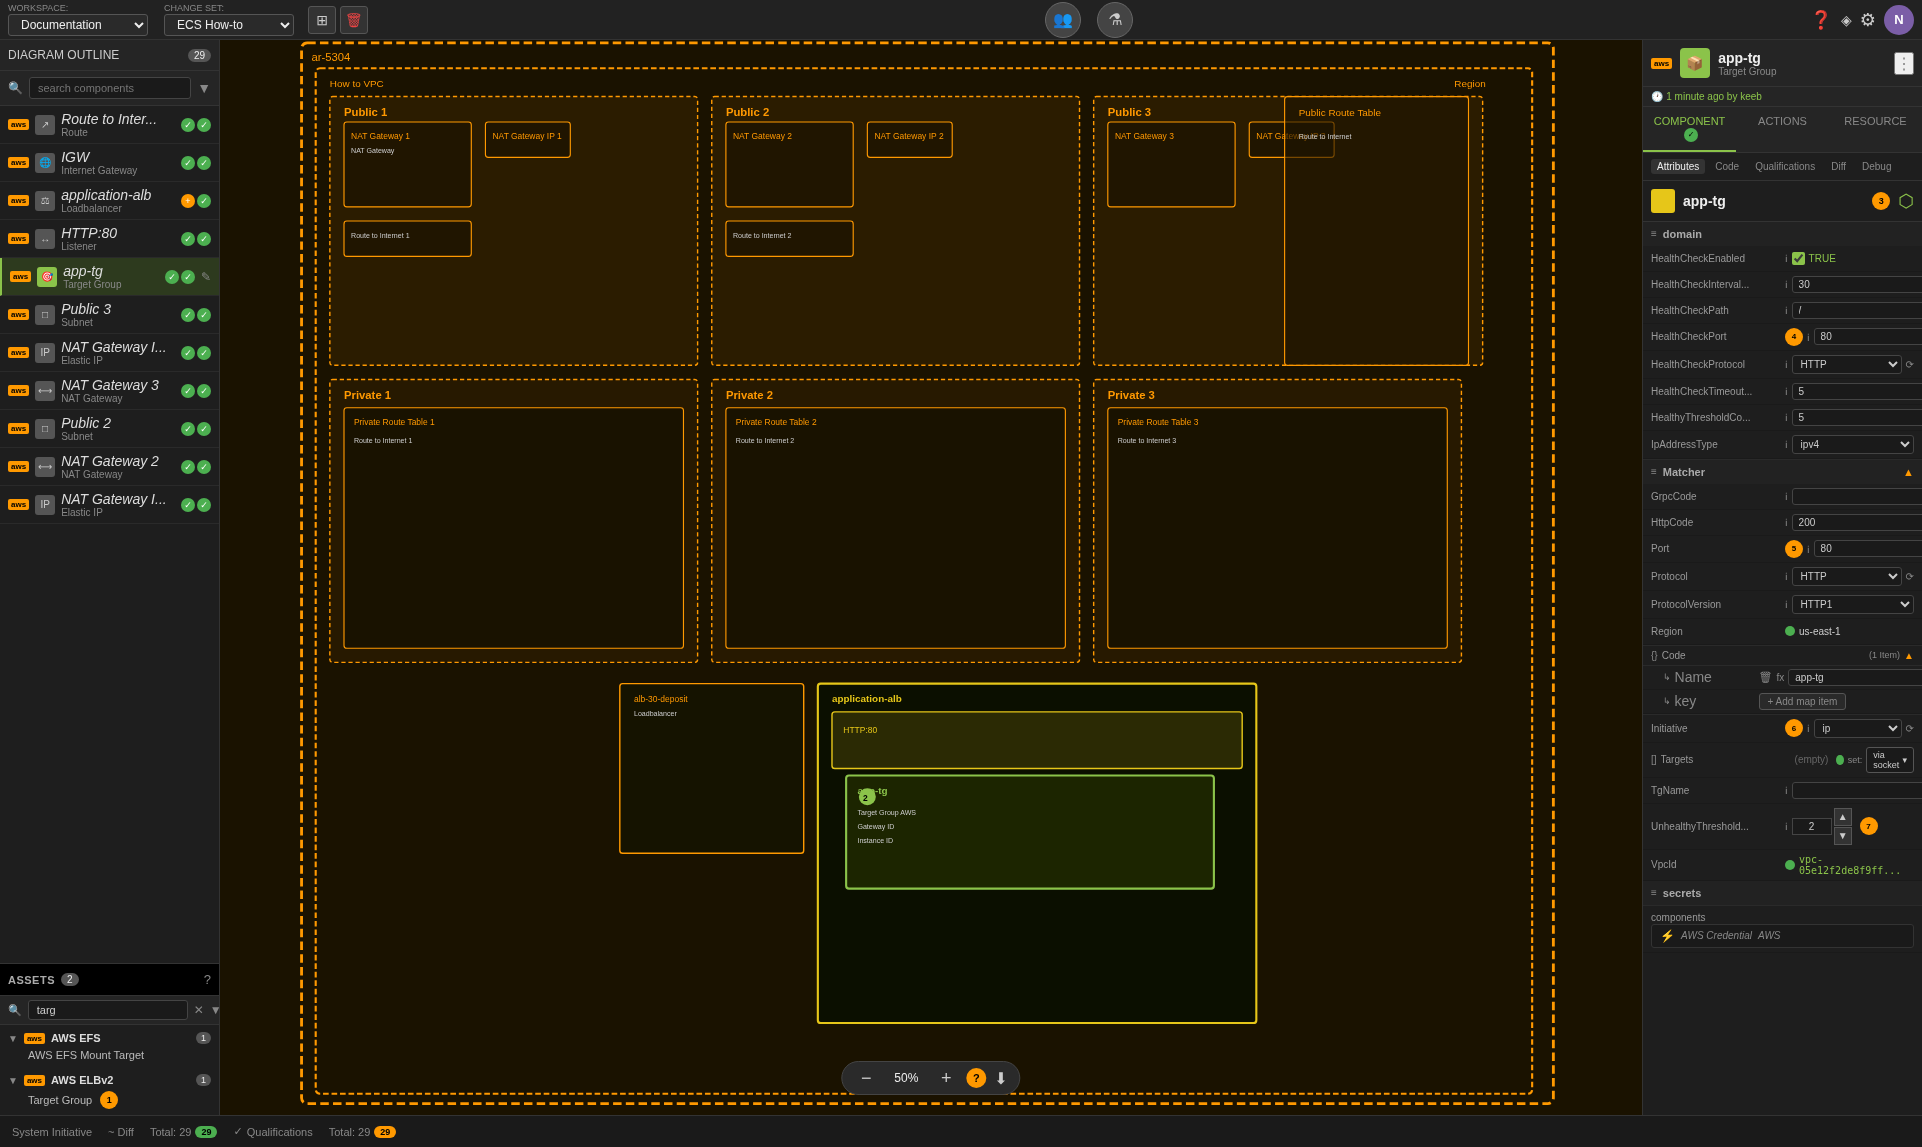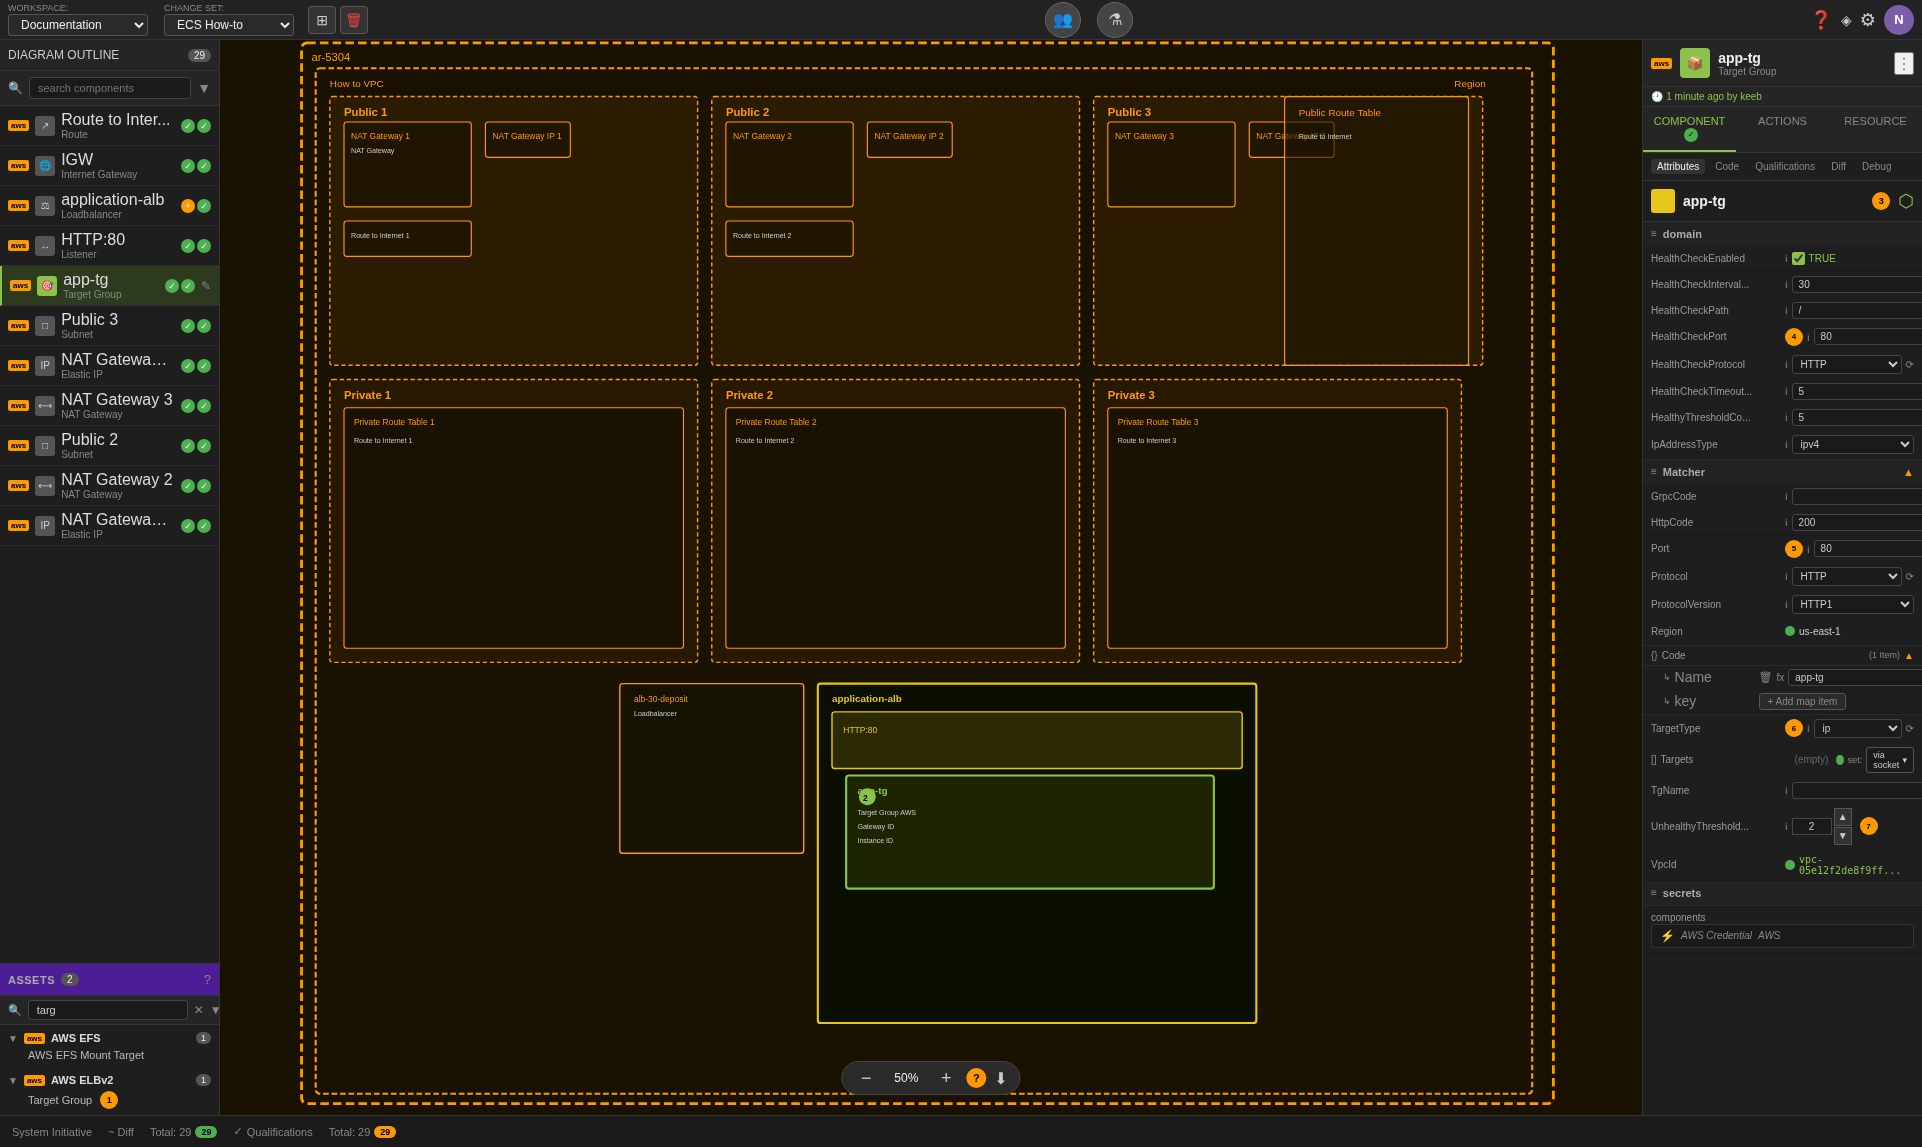--- a/index.html
+++ b/index.html
@@ -23,30 +23,30 @@
     .search-bar { padding: 6px 8px; background: #252525; border-bottom: 1px solid #333; display: flex; align-items: center; gap: 6px; }
     .search-input { background: #1a1a1a; border: 1px solid #444; color: #ccc; padding: 4px 8px; border-radius: 3px; font-size: 11px; flex: 1; }
     .filter-icon { color: #888; cursor: pointer; font-size: 14px; }
 
     .component-list { overflow-y: auto; flex: 1; }
     .component-item { display: flex; align-items: center; padding: 5px 8px; gap: 6px; cursor: pointer; border-bottom: 1px solid #2a2a2a; }
     .component-item.active { background: #2d3a1e; border-left: 2px solid #8bc34a; }
     .component-item .aws-badge { background: #ff9900; color: #000; font-size: 8px; font-weight: bold; padding: 1px 3px; border-radius: 2px; flex-shrink: 0; }
     .component-icon { width: 20px; height: 20px; background: #555; border-radius: 3px; display: flex; align-items: center; justify-content: center; font-size: 10px; color: #ccc; flex-shrink: 0; }
     .component-info { flex: 1; min-width: 0; }
-    .component-name { font-size: 16px; color: #ddd; white-space: nowrap; overflow: hidden; text-overflow: ellipsis; }
+    .component-name { font-size: 14px; color: #ddd; white-space: nowrap; overflow: hidden; text-overflow: ellipsis; font-style: italic; }
     .component-type { font-size: 10px; color: #888; }
     .status-icons { display: flex; gap: 2px; align-items: center; }
     .status-icon { width: 14px; height: 14px; border-radius: 50%; display: flex; align-items: center; justify-content: center; font-size: 9px; }
     .status-green { background: #4caf50; color: #fff; }
     .status-orange { background: #ff9900; color: #fff; }
     .edit-icon { color: #888; font-size: 12px; cursor: pointer; }
 
     
-    .assets-header { padding: 8px; background: #4c1d95; border-top: 1px solid #333; border-bottom: 1px solid #333; display: flex; align-items: center; gap: 6px; }
+    .assets-header { padding: 8px; background: #000000; border-top: 1px solid #333; border-bottom: 1px solid #333; display: flex; align-items: center; gap: 6px; }
     .assets-search { padding: 4px 8px; background: #252525; border-bottom: 1px solid #333; display: flex; align-items: center; gap: 6px; }
     .assets-input { background: #1a1a1a; border: 1px solid #444; color: #ccc; padding: 3px 8px; border-radius: 3px; font-size: 11px; flex: 1; }
     .asset-category { padding: 4px 8px; }
     .asset-category-header { display: flex; align-items: center; gap: 6px; padding: 3px 0; cursor: pointer; }
     .asset-category-name { font-size: 11px; color: #ddd; font-weight: bold; }
     .asset-item { font-size: 11px; color: #bbb; padding: 2px 20px; cursor: pointer; }
     .asset-count { background: #555; color: #eee; border-radius: 10px; padding: 1px 5px; font-size: 9px; margin-left: auto; }
     .asset-circle { width: 18px; height: 18px; border-radius: 50%; background: #ff9900; color: #000; display: flex; align-items: center; justify-content: center; font-size: 9px; font-weight: bold; }
 
     
@@ -613,21 +613,21 @@
         <input class="prop-input" value="app-tg" style="flex: 1 1 0%;">
       </div>
       <div class="nested-prop">
         <span style="color:#888;font-size:9px;">↳</span>
         <span class="nested-label">key</span>
         <button class="add-map-btn">+ Add map item</button>
       </div>
     </div>
 
     <div class="prop-row">
-      <span class="prop-label">TargetType</span>
+      <span class="prop-label">Initiative</span>
       <div class="badge-circle" style="font-size:8px;">6</div>
       <span class="prop-info-btn">ℹ</span>
       <select class="prop-select">
         <option>ip</option>
       </select>
       <span style="color:#888;cursor:pointer;font-size:10px;">⟳</span>
     </div>
 
     <div class="targets-row">
       <span style="color:#888;font-size:10px;">[]</span>

